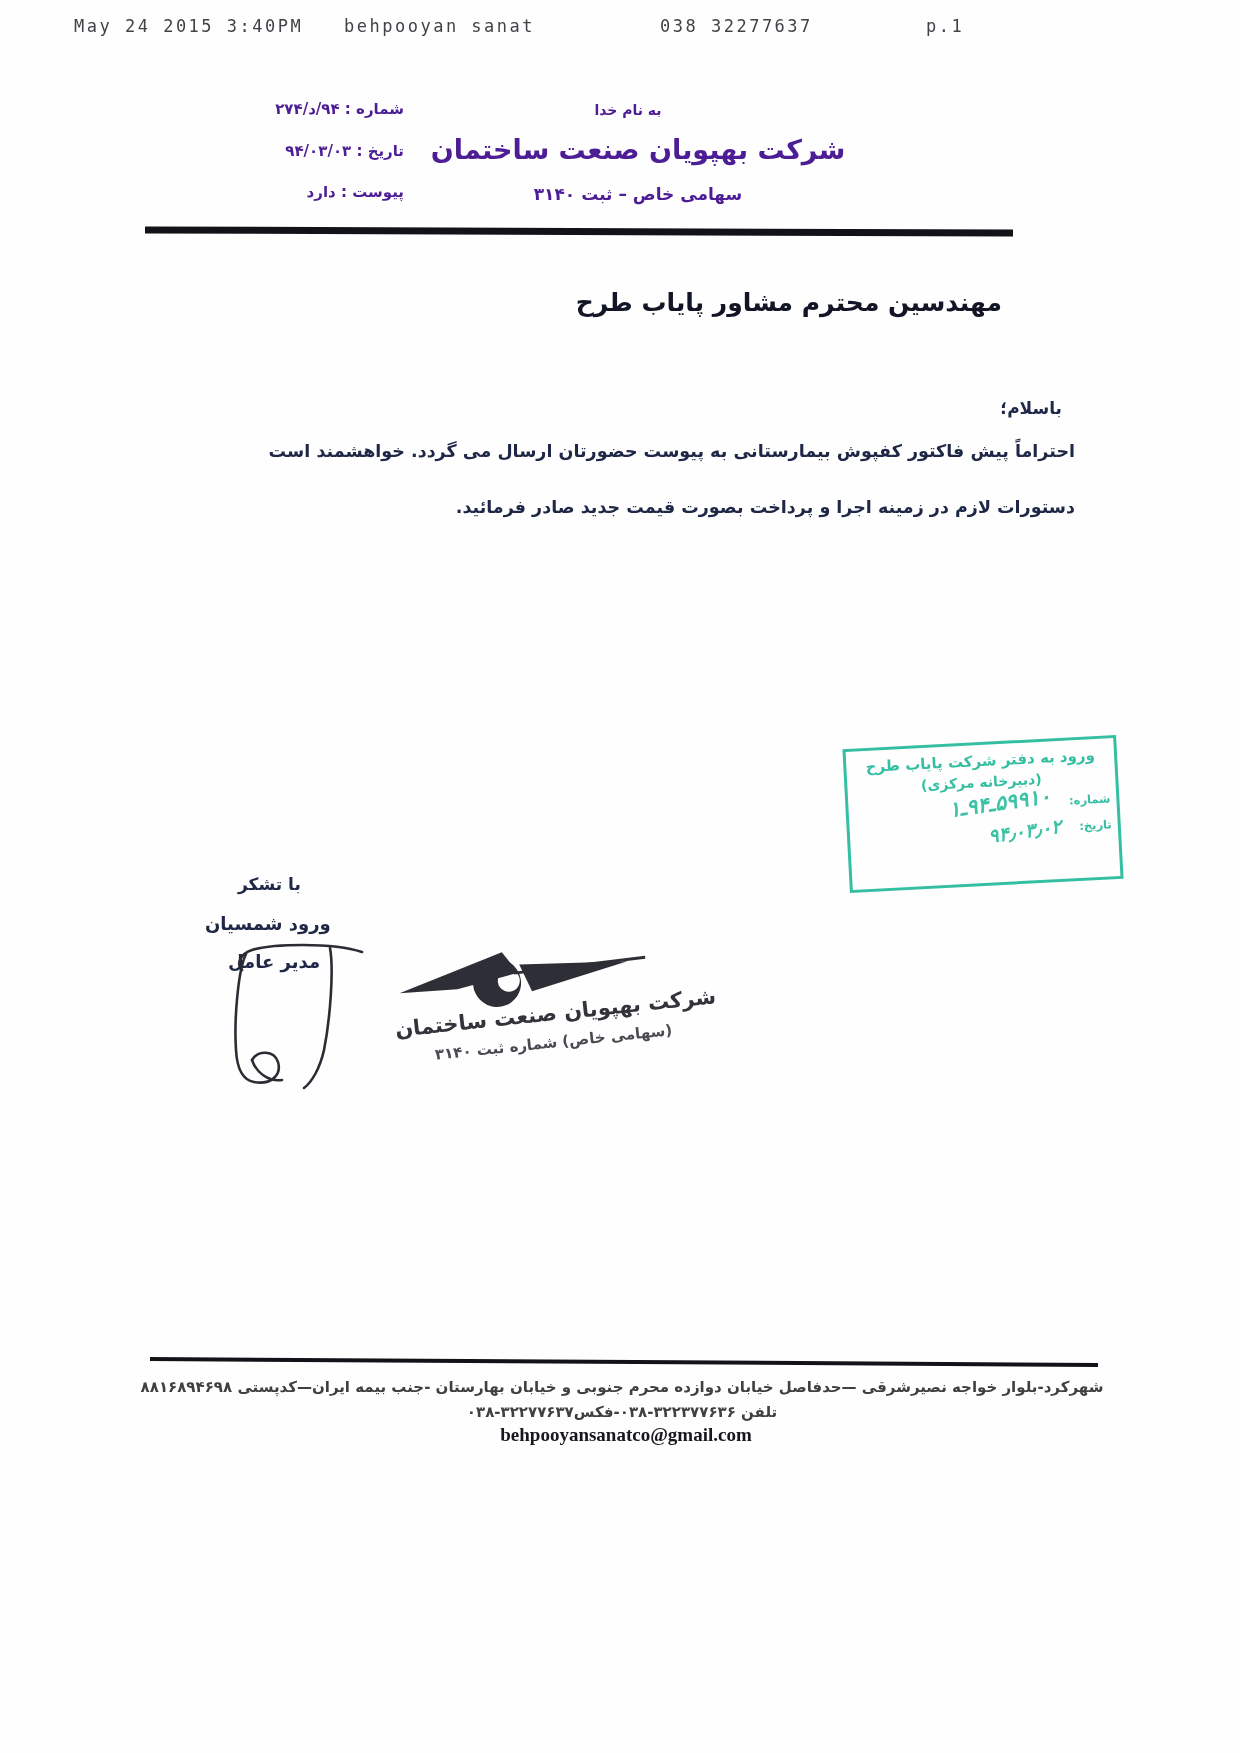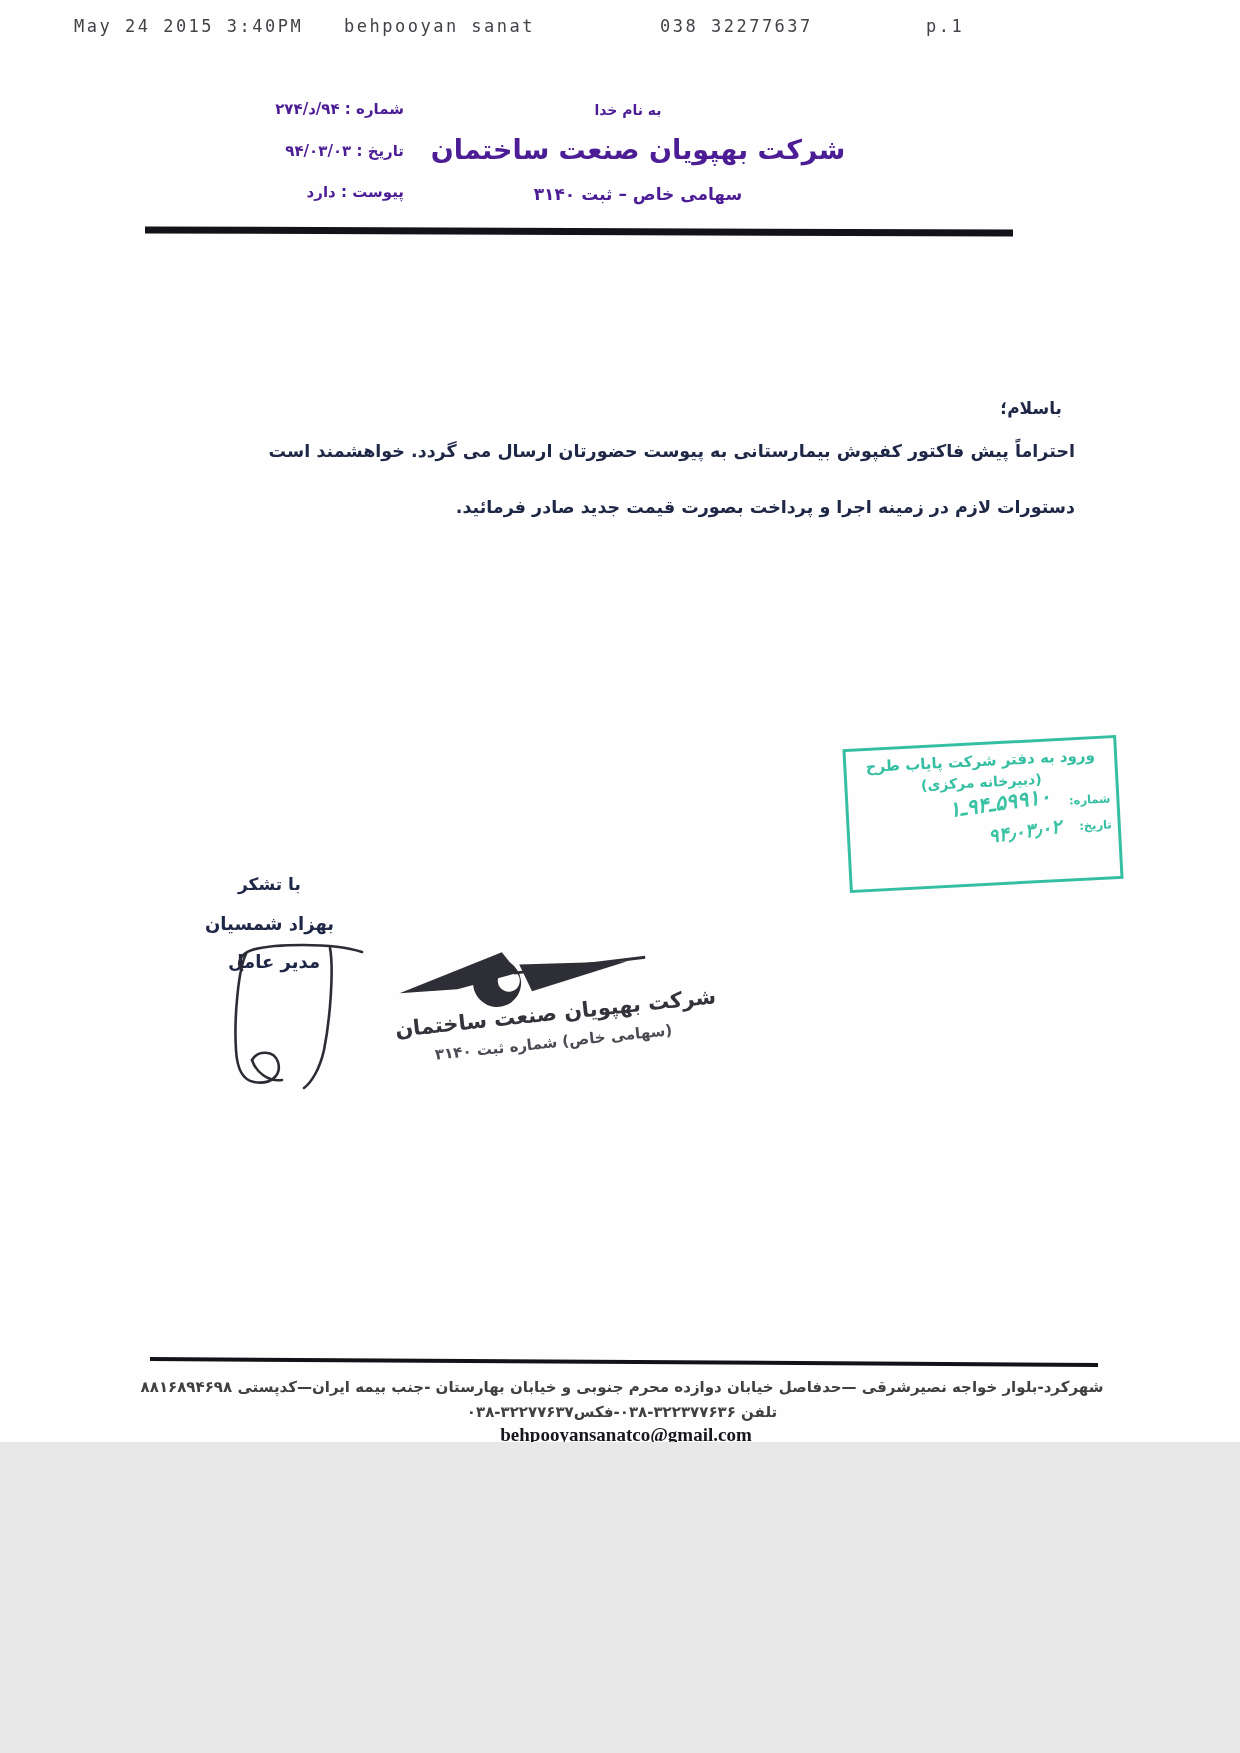--- a/index.html
+++ b/index.html
@@ -1,18 +1,18 @@
 <!DOCTYPE html>
 <html lang="fa"><head>
 <meta charset="utf-8">
 <style>
   html,body{margin:0;padding:0;background:#e8e8e8;}
   .page{
     position:relative;
-    width:1240px;height:1442px;
+    width:1240px;height:1753px;
     margin:0 auto;
     background:#fefefe;
     overflow:hidden;
     font-family:"DejaVu Sans",sans-serif;
   }
   .abs{position:absolute;}
   
   .fax{
     font-family:"DejaVu Sans Mono",monospace;
     font-size:17px;letter-spacing:2.5px;
@@ -96,41 +96,42 @@
   <div class="abs meta-row navy" style="left:232px;top:100px;">شماره : ۹۴/د/۲۷۴</div>
   <div class="abs meta-row navy" style="left:232px;top:142px;">تاریخ : ۹۴/۰۳/۰۳</div>
   <div class="abs meta-row navy" style="left:232px;top:183px;">پیوست : دارد</div>
 
   <div class="abs bismillah navy" style="left:528px;top:102px;">به نام خدا</div>
   <div class="abs company navy" style="left:408px;top:134px;">شرکت بهپویان صنعت ساختمان</div>
   <div class="abs subtitle navy" style="left:408px;top:184px;">سهامی خاص – ثبت ۳۱۴۰</div>
 
   <div class="abs rule" style="left:145px;top:228px;width:868px;height:7px;transform:rotate(0.2deg);"></div>
 
+  <div class="abs title" style="left:552px;top:288px;">مهندسین محترم مشاور پایاب طرح</div>
 
   <div class="abs salutation" style="left:892px;top:398px;">باسلام؛</div>
 
   <div class="abs bodyline" style="left:170px;top:441px;">احتراماً پیش فاکتور کفپوش بیمارستانی به پیوست حضورتان ارسال می گردد. خواهشمند است</div>
   <div class="abs bodyline" style="left:170px;top:497px;">دستورات لازم در زمینه اجرا و پرداخت بصورت قیمت جدید صادر فرمائید.</div>
 
   <div class="abs stampbox" style="left:846px;top:742px;">
     <div class="t1">ورود به دفتر شرکت پایاب طرح</div>
     <div class="t2">(دبیرخانه مرکزی)</div>
     <div class="stamprow">
       <span class="stamplabel">شماره:</span>
       <span class="stampval">۵۹۹۱۰ـ۹۴ـ۱</span>
     </div>
     <div class="stamprow">
       <span class="stamplabel">تاریخ:</span>
       <span class="stampval date">۹۴٫۰۳٫۰۲</span>
     </div>
   </div>
 
   <div class="abs sig" style="left:238px;top:874px;font-size:17px;">با تشکر</div>
-  <div class="abs sig" style="left:205px;top:913px;font-size:18px;">بهزاد شمسیان</div>
+  <div class="abs sig" style="left:205px;top:913px;font-size:18px;">ورود شمسیان</div>
   <div class="abs sig" style="left:228px;top:951px;font-size:18px;">مدیر عامل</div>
 
   <svg class="abs" style="left:212px;top:930px;" width="160" height="170" viewBox="0 0 160 170">
     <g fill="none" stroke="#2c2c34" stroke-width="2.6" stroke-linecap="round">
       <path d="M150,22 C120,12 60,14 40,20 C28,24 24,34 30,40"></path>
       <path d="M34,24 C26,40 22,90 24,120 C25,138 30,150 42,152 C58,155 70,146 66,132 C62,120 46,120 40,130"></path>
       <path d="M118,18 C122,40 118,90 112,120 C108,138 100,152 92,158"></path>
       <path d="M40,130 C44,142 56,152 70,150"></path>
     </g>
   </svg>

